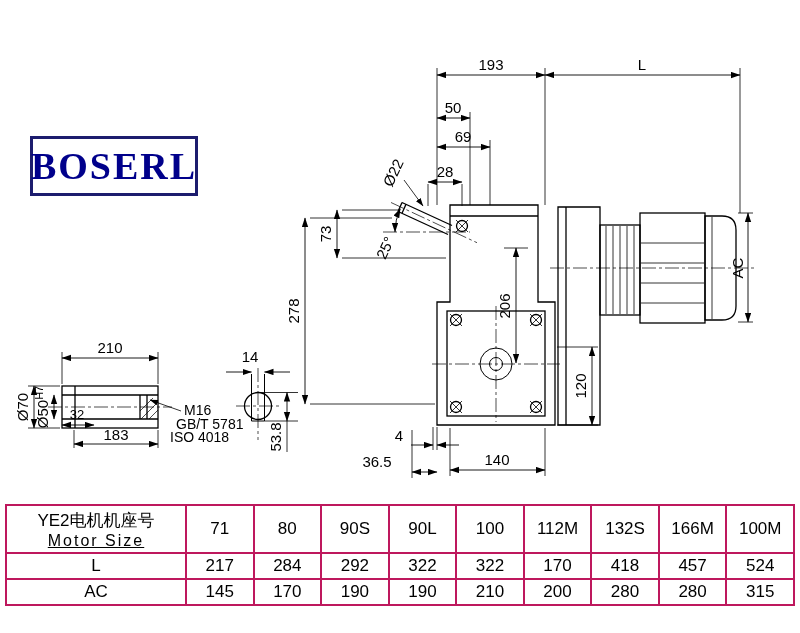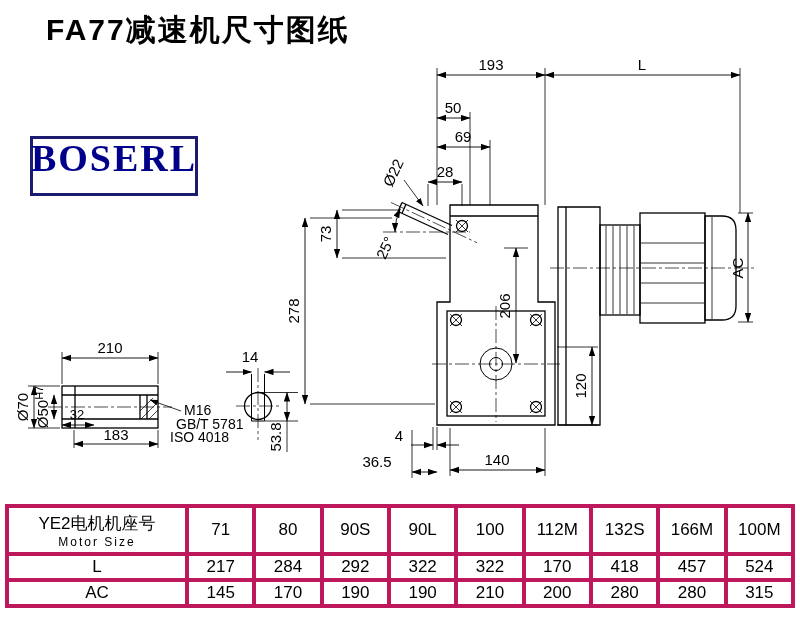--- a/index.html
+++ b/index.html
@@ -1,46 +1,45 @@
 <!DOCTYPE html>
 <html><head>
 <meta charset="utf-8">
 <style>
   html,body{margin:0;padding:0;background:#fff;}
   .page{position:relative;width:800px;height:633px;background:#fff;overflow:hidden;
         font-family:"Liberation Sans",sans-serif;color:#000;}
   .title{position:absolute;left:46px;top:10px;font-size:30px;font-weight:bold;
          letter-spacing:2px;white-space:nowrap;}
   .logo{position:absolute;left:30px;top:136px;width:162px;height:54px;
-        border:3px solid #1c1c6e;display:flex;justify-content:center;
+        border:3px solid #1c1c6e;display:flex;align-items:center;justify-content:center;
         background:#fff;}
   .logo span{font-family:"Liberation Serif",serif;font-size:38px;font-weight:600;
         color:#00008B;letter-spacing:2px;line-height:1;}
   svg.drawing{position:absolute;left:0;top:0;}
   svg .ln{stroke:#000;fill:none;stroke-width:1.3;}
   svg .thin{stroke:#000;fill:none;stroke-width:0.8;}
   svg .dim{stroke:#000;fill:none;stroke-width:0.9;}
   svg .cl{stroke:#000;fill:none;stroke-width:0.7;stroke-dasharray:14 3 3 3;}
   svg text{fill:#000;stroke:none;font-family:"Liberation Sans",sans-serif;font-size:15px;}
   svg text.sm{font-size:13px;}
   svg text.md{font-size:14px;}
   table.dim-table{position:absolute;left:5px;top:504px;width:790px;border-collapse:collapse;
         table-layout:fixed;background:#fff;}
-  .dim-table th,.dim-table td{border:4px solid #be185d;text-align:center;font-weight:normal;
+  .dim-table th,.dim-table td{border:2px solid #be185d;text-align:center;font-weight:normal;
         font-size:17px;padding:0;overflow:hidden;}
   .dim-table tr.hdr{height:48px;}
   .dim-table tr.datarow{height:26px;}
-  .hdr-line2{letter-spacing:2px;font-size:12px;}
+  .hdr-line2{letter-spacing:2px;font-size:16px;text-decoration:underline;}
 </style>
 </head>
 <body>
 
 <div class="page">
 
-  <div class="title">FA77减速机尺寸图纸</div>
 
   <div class="logo">
     <span>BOSERL</span>
   </div>
 
   <svg class="drawing" width="800" height="505" viewBox="0 0 800 505" xmlns="http://www.w3.org/2000/svg">
     <defs>
       <marker id="arr" markerWidth="11" markerHeight="8" refX="10" refY="3.5" orient="auto-start-reverse">
         <path d="M0,0 L10.5,3.5 L0,7 Z" fill="#000"></path>
       </marker>

